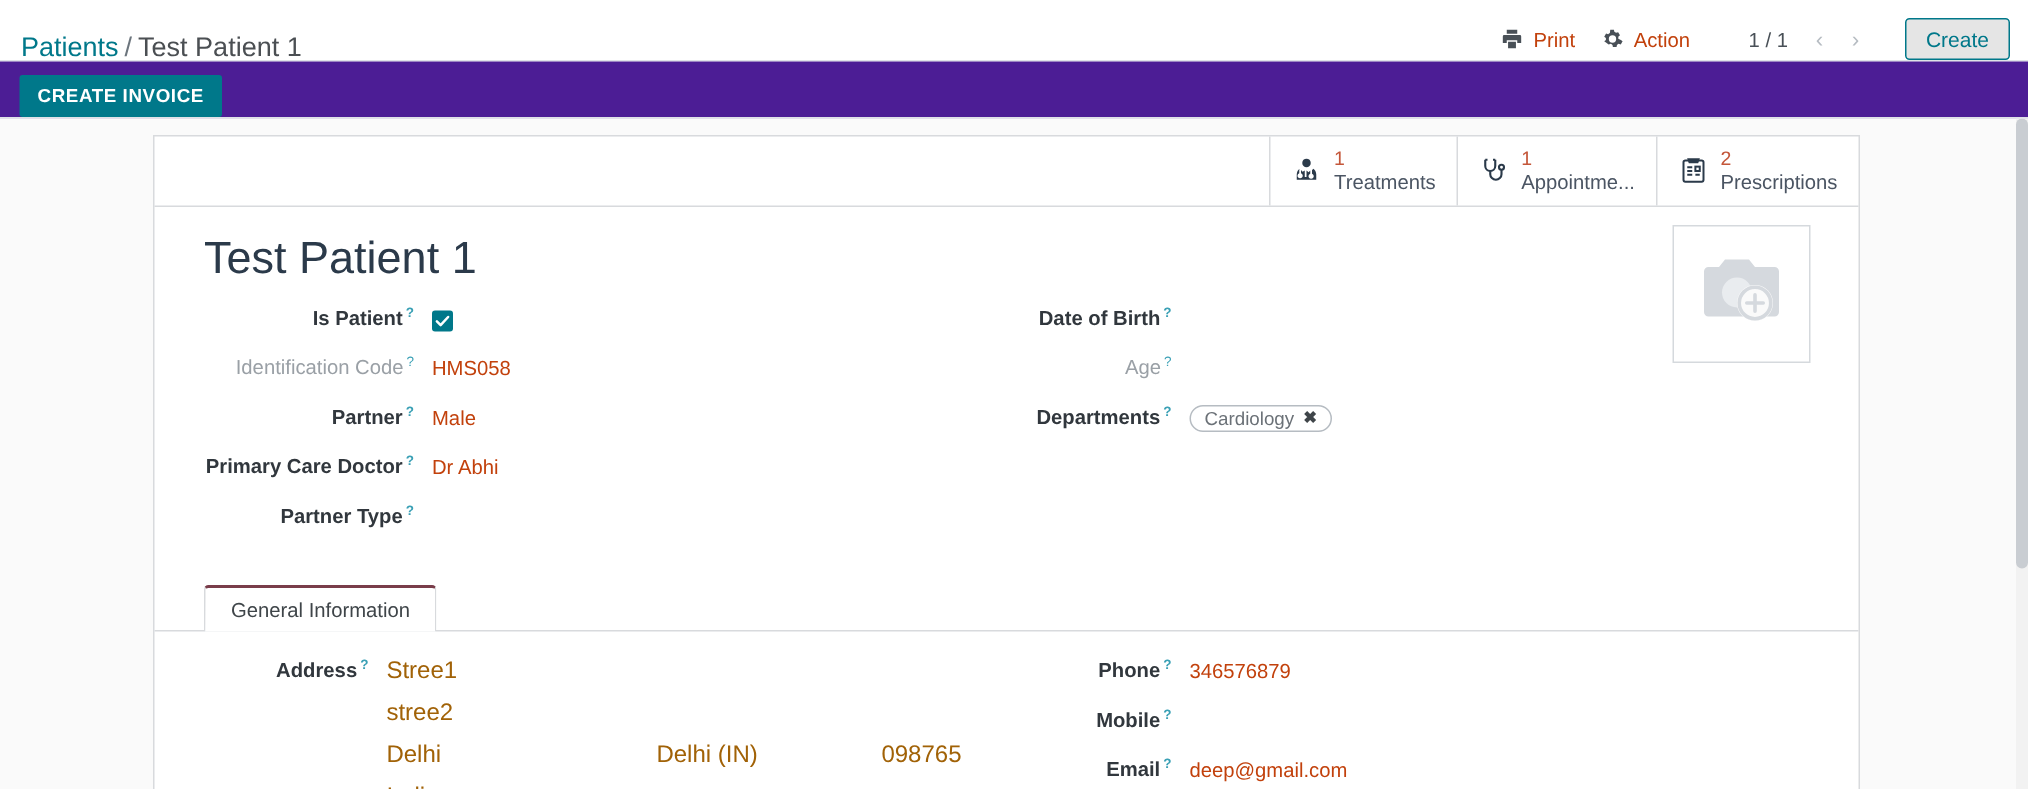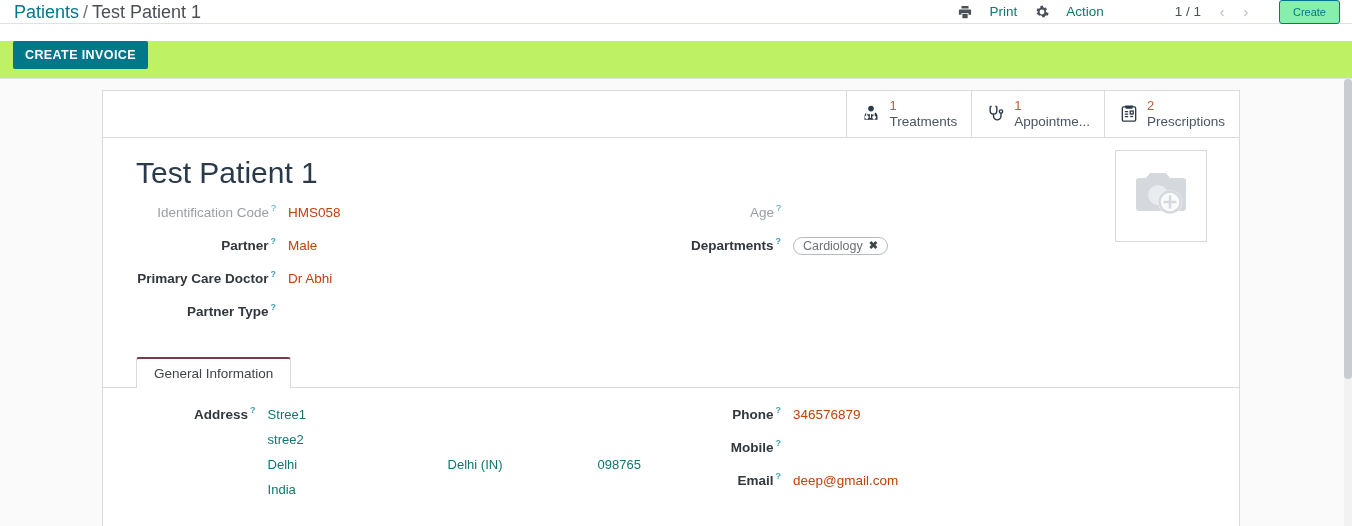--- a/index.html
+++ b/index.html
@@ -8,67 +8,67 @@
     overflow: hidden;
     background: #ffffff;
     font-family: "Liberation Sans", sans-serif;
     color: #374151;
     -webkit-font-smoothing: antialiased;
   }
   .screen { position: relative; width: 1352px; height: 526px; background: #ffffff; }
 
   
   .control-panel {
-    position: absolute; top: 0; left: 0; right: 0; height: 24px;
+    position: absolute; top: 0; left: 0; right: 0; height: 41px;
     background: #ffffff;
     border-bottom: 1px solid #dee2e6;
-    display: flex; align-items: center;
+    display: flex; align-items: flex-end;
     box-sizing: border-box;
   }
   .breadcrumb {
     padding-left: 14px; font-size: 18px; line-height: 1;
     white-space: nowrap;
   }
   .breadcrumb .crumb-link { color: #00788a; cursor: pointer; }
   .breadcrumb .crumb-sep { color: #6c757d; margin: 0 4px; }
   .breadcrumb .crumb-active { color: #4b4f53; }
 
   .cp-right {
     margin-left: auto; display: flex; align-items: center;
     padding-right: 12px; gap: 0;
   }
   .cp-btn {
-    display: inline-flex; align-items: center; gap: 17px;
-    font-size: 13.5px; color: #0f766e; cursor: pointer;
+    display: inline-flex; align-items: center; gap: 7px;
+    font-size: 13.5px; color: #c2410c; cursor: pointer;
     padding: 4px 9px; white-space: nowrap;
   }
   .cp-btn svg { display: block; }
   .pager {
     display: inline-flex; align-items: center; gap: 2px;
     margin-left: 22px; margin-right: 6px;
     font-size: 13.5px; color: #495057;
   }
-  .pager .counter { padding: 0 8px; white-space: nowrap; margin-left: 32px; }
+  .pager .counter { padding: 0 8px; white-space: nowrap; }
   .pager .arrow {
     width: 22px; height: 24px; display: inline-flex;
     align-items: center; justify-content: center;
     color: #b6bcc2; cursor: pointer; font-size: 15px;
   }
   .create-btn {
     margin-left: 16px;
-    border: 1px solid #00788a; color: #00788a; background: #86efac;
-    font-size: 11px; padding: 5px 13px; border-radius: 3px;
+    border: 1px solid #00788a; color: #00788a; background: #e5e5e5;
+    font-size: 14px; padding: 5px 13px; border-radius: 3px;
     cursor: pointer; white-space: nowrap;
   }
 
   
   .statusbar {
     position: absolute; top: 41px; left: 0; right: 0; height: 38px;
-    background: #bef264; border-bottom: 1px solid #dee2e6;
-    display: flex; align-items: flex-start; box-sizing: border-box;
+    background: #4c1d95; border-bottom: 1px solid #dee2e6;
+    display: flex; align-items: flex-end; box-sizing: border-box;
   }
   .invoice-btn {
     margin-left: 13px;
     background: #00788a; color: #ffffff;
     font-size: 12.5px; font-weight: bold; letter-spacing: .4px;
     padding: 7px 12px; border: none; border-radius: 2px;
     cursor: pointer; text-transform: uppercase;
   }
 
   
@@ -162,21 +162,21 @@
   }
   .tab.active {
     background: #ffffff;
     border-color: #d8dadd;
     border-top: 2px solid #793d4a;
     border-radius: 3px 3px 0 0;
     color: #3f4549;
   }
   .tab-content { display: flex; padding: 17px 0 0 33px; }
   .addr-lines { display: flex; flex-direction: column; gap: 10px; }
-  .addr-line { display: flex; font-size: 13px; color: #0f766e; }
+  .addr-line { display: flex; font-size: 16px; color: #a16207; }
   .addr-city { width: 180px; }
   .addr-state { width: 150px; }
 
   .scrollbar {
     position: absolute; top: 0; right: 0; width: 8px; bottom: 0;
     background: #f2f2f2;
   }
   .scroll-thumb {
     position: absolute; top: 0; left: 0; width: 8px; height: 300px;
     background: #c9cdd2; border-radius: 4px;
@@ -290,20 +290,28 @@
               <circle cx="40" cy="35" r="10.5" fill="none" stroke="#d5d9de" stroke-width="2.4"></circle>
               <path d="M40 29.5v11M34.5 35h11" stroke="#d5d9de" stroke-width="2.4" stroke-linecap="round"></path>
             </svg>
           </span>
         </div>
 
         <div class="fields">
 
           <div class="col">
 
+            <div class="frow">
+              <div class="flabel"><span>Is Patient</span><span class="qmark">?</span></div>
+              <span class="cb">
+                <svg width="10" height="10" viewBox="0 0 12 12">
+                    <path d="M1.5 6.3l3 3L10.5 2.8" fill="none" stroke="#ffffff" stroke-width="2" stroke-linecap="round" stroke-linejoin="round"></path>
+                  </svg>
+              </span>
+            </div>
 
             <div class="frow">
               <div class="flabel readonly"><span>Identification Code</span><span class="qmark">?</span></div>
               <div class="fvalue">HMS058</div>
             </div>
 
             <div class="frow">
               <div class="flabel"><span>Partner</span><span class="qmark">?</span></div>
               <div class="fvalue">Male</div>
             </div>
@@ -314,20 +322,24 @@
             </div>
 
             <div class="frow">
               <div class="flabel"><span>Partner Type</span><span class="qmark">?</span></div>
               <div class="fvalue"></div>
             </div>
           </div>
 
           <div class="col right">
 
+            <div class="frow">
+              <div class="flabel"><span>Date of Birth</span><span class="qmark">?</span></div>
+              <div class="fvalue"></div>
+            </div>
 
             <div class="frow">
               <div class="flabel readonly"><span>Age</span><span class="qmark">?</span></div>
               <div class="fvalue"></div>
             </div>
 
             <div class="frow">
               <div class="flabel"><span>Departments</span><span class="qmark">?</span></div>
               <div class="tag">
                 <span>Cardiology</span>

